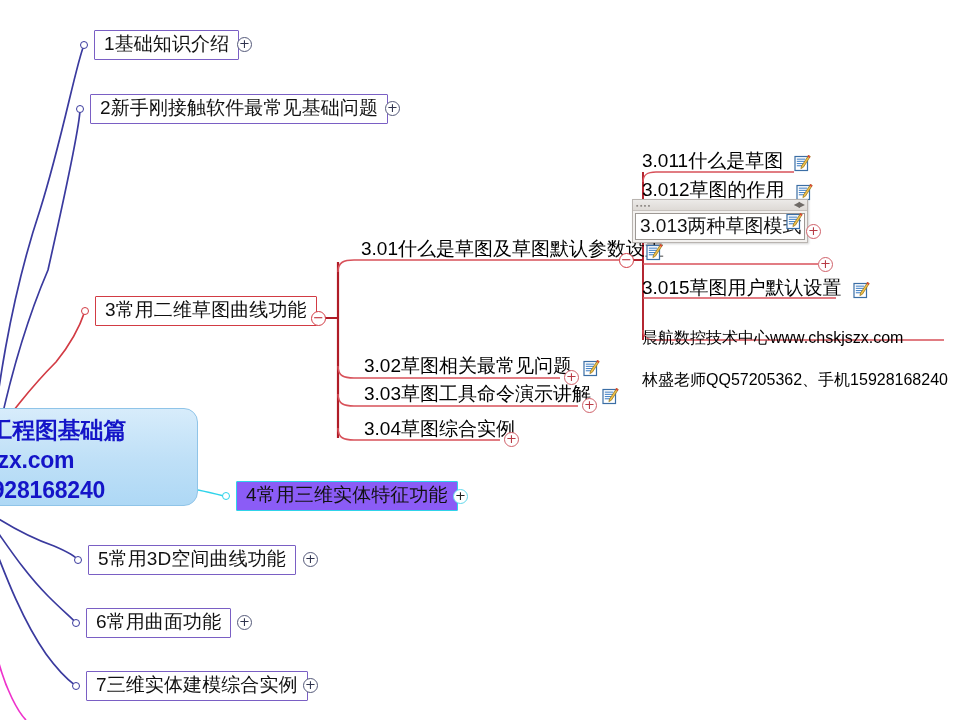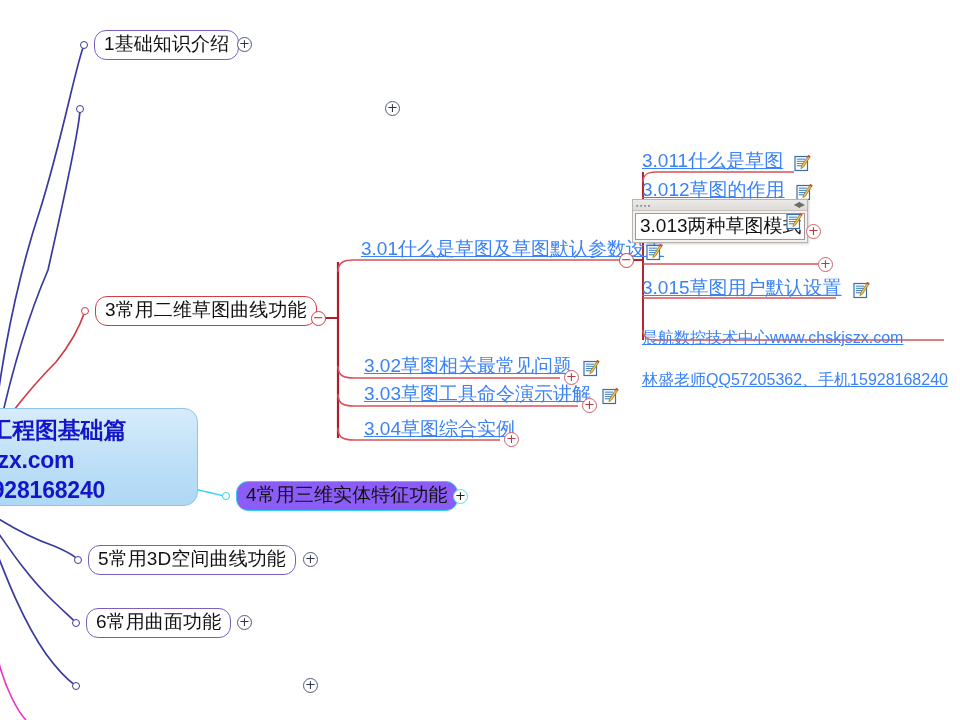--- a/index.html
+++ b/index.html
@@ -30,21 +30,21 @@
   .node {
     position: absolute;
     display: flex;
     align-items: center;
     white-space: nowrap;
     box-sizing: border-box;
   }
   .nodebox {
     display: inline-flex;
     align-items: center;
-    border-radius: 12px;
+    border-radius: 1px;
     padding: 2px 9px 4px 9px;
     box-sizing: border-box;
     background: #ffffff;
   }
   .nodebox .txt {
     font-size: 19px;
     line-height: 22px;
     color: #111111;
     letter-spacing: .1px;
   }
@@ -56,23 +56,22 @@
   
   .uline {
     position: absolute;
     display: flex;
     align-items: flex-end;
     white-space: nowrap;
   }
   .uline .txt {
     font-size: 19px;
     line-height: 21px;
-    color: #3b82f6;
+    color: #000000;
     padding: 0 3px 2px 4px;
-    text-decoration: underline;
   }
   .uline .txt.small {
     font-size: 16px;
     line-height: 20px;
     margin-top: 20px;
   }
 
   
   .memo {
     position: relative;
@@ -233,20 +232,25 @@
   <div class="node" style="left:94px; top:30px;">
     <div class="nodebox n-purple">
       <span class="txt">1基础知识介绍</span>
     </div>
   </div>
   <div class="pip plus-dark" style="left:237px; top:37px;">
     <i>+</i>
   </div>
 
   <div class="ring r-purple" style="left:76px; top:105px;"></div>
+  <div class="node" style="left:90px; top:94px;">
+    <div class="nodebox n-purple">
+      <span class="txt">2新手刚接触软件最常见基础问题</span>
+    </div>
+  </div>
   <div class="pip plus-dark" style="left:385px; top:101px;">
     <i>+</i>
   </div>
 
   <div class="ring r-red" style="left:81px; top:307px;"></div>
   <div class="node" style="left:95px; top:296px;">
     <div class="nodebox n-red">
       <span class="txt">3常用二维草图曲线功能</span>
     </div>
   </div>
@@ -278,20 +282,25 @@
   <div class="node" style="left:86px; top:608px;">
     <div class="nodebox n-purple">
       <span class="txt">6常用曲面功能</span>
     </div>
   </div>
   <div class="pip plus-dark" style="left:237px; top:615px;">
     <i>+</i>
   </div>
 
   <div class="ring r-purple" style="left:72px; top:682px;"></div>
+  <div class="node" style="left:86px; top:671px;">
+    <div class="nodebox n-purple">
+      <span class="txt">7三维实体建模综合实例</span>
+    </div>
+  </div>
   <div class="pip plus-dark" style="left:303px; top:678px;">
     <i>+</i>
   </div>
 
   <div class="uline" style="left:357px; top:238px;">
     <span class="txt">3.01什么是草图及草图默认参数设置</span>
   </div>
   <div class="pip minus-red" style="left:619px; top:253px;">
     <i>−</i>
   </div>

